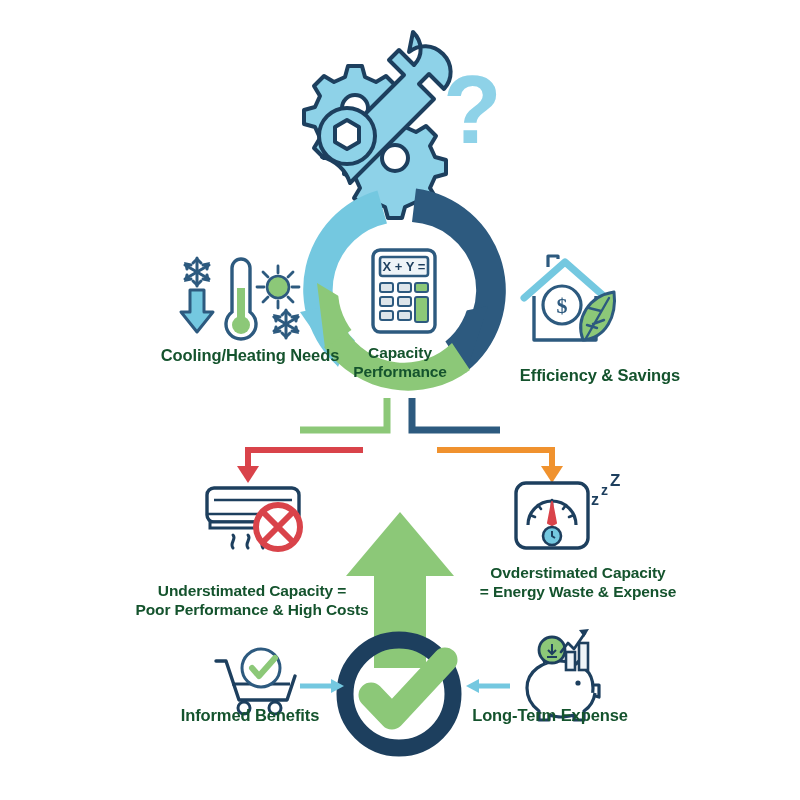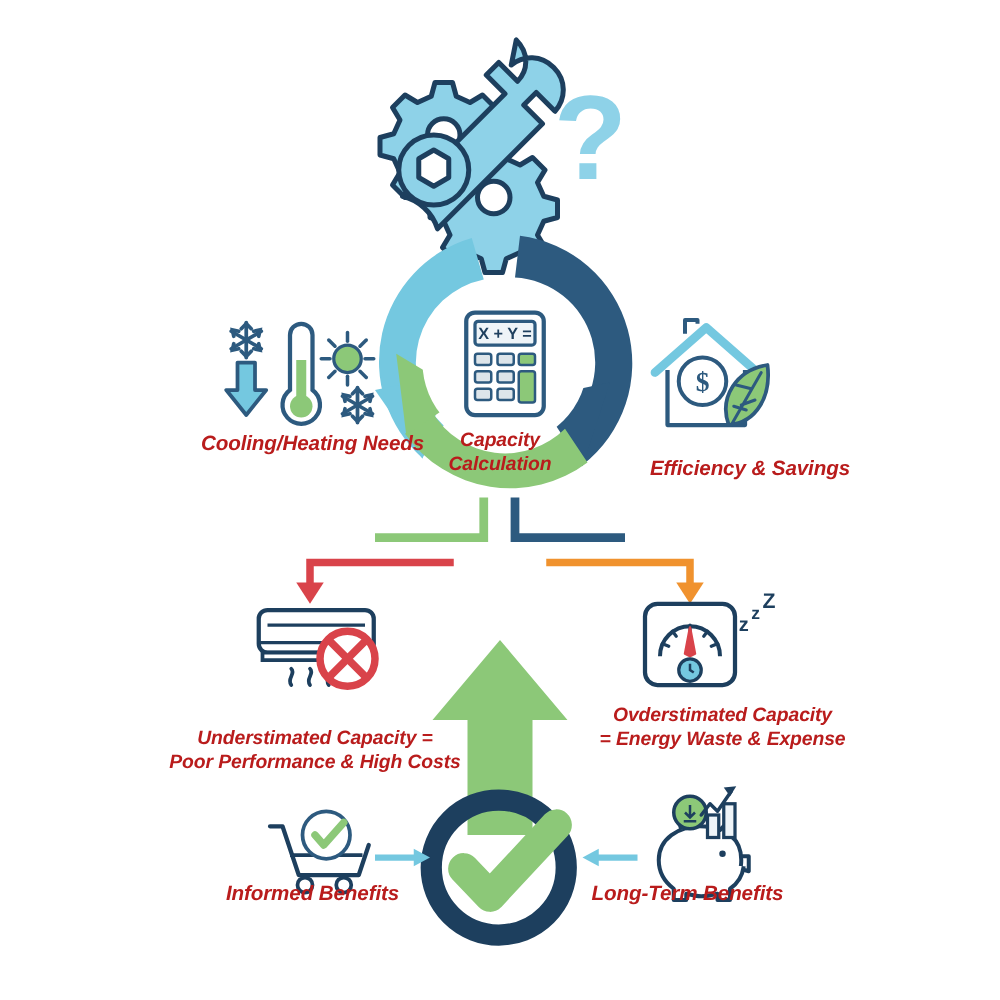--- a/index.html
+++ b/index.html
@@ -19,25 +19,24 @@
     position: absolute;
     inset: 0;
     width: 800px;
     height: 800px;
   }
   .lbl {
     position: absolute;
     text-align: center;
     font-family: "Liberation Sans", sans-serif;
     font-weight: bold;
-    color: #b91c1c;
+    color: #14532d;
     line-height: 1.25;
     white-space: pre-line;
     letter-spacing: -0.1px;
-    font-style: italic;
   }
   #label-cooling-heating {
     left: 120px; top: 345px; width: 260px; font-size: 16.5px;
   }
   #label-efficiency-savings {
     left: 470px; top: 365px; width: 260px; font-size: 16.5px; text-align: center;
   }
   #label-capacity-calculation {
     left: 340px; top: 344px; width: 120px; font-size: 15.5px; line-height: 1.22;
   }
@@ -293,23 +292,23 @@
     <path d="M466 686 l13 -7 0 14 z" fill="#74c8e0"></path>
   </g>
 
 </svg>
 
 <div class="lbl" id="label-cooling-heating">Cooling/Heating Needs</div>
 
 <div class="lbl" id="label-efficiency-savings">Efficiency &amp; Savings</div>
 
 <div class="lbl" id="label-capacity-calculation">Capacity
-Calculation</div>
+Performance</div>
 
 <div class="lbl" id="label-understimated">Understimated Capacity =
 Poor Performance &amp; High Costs</div>
 
 <div class="lbl" id="label-ovderstimated">Ovderstimated Capacity
 = Energy Waste &amp; Expense</div>
 
 <div class="lbl" id="label-informed-purchase">Informed Benefits</div>
 
-<div class="lbl" id="label-longterm-benefits">Long-Term Benefits</div>
+<div class="lbl" id="label-longterm-benefits">Long-Term Expense</div>
 
 </body></html>

